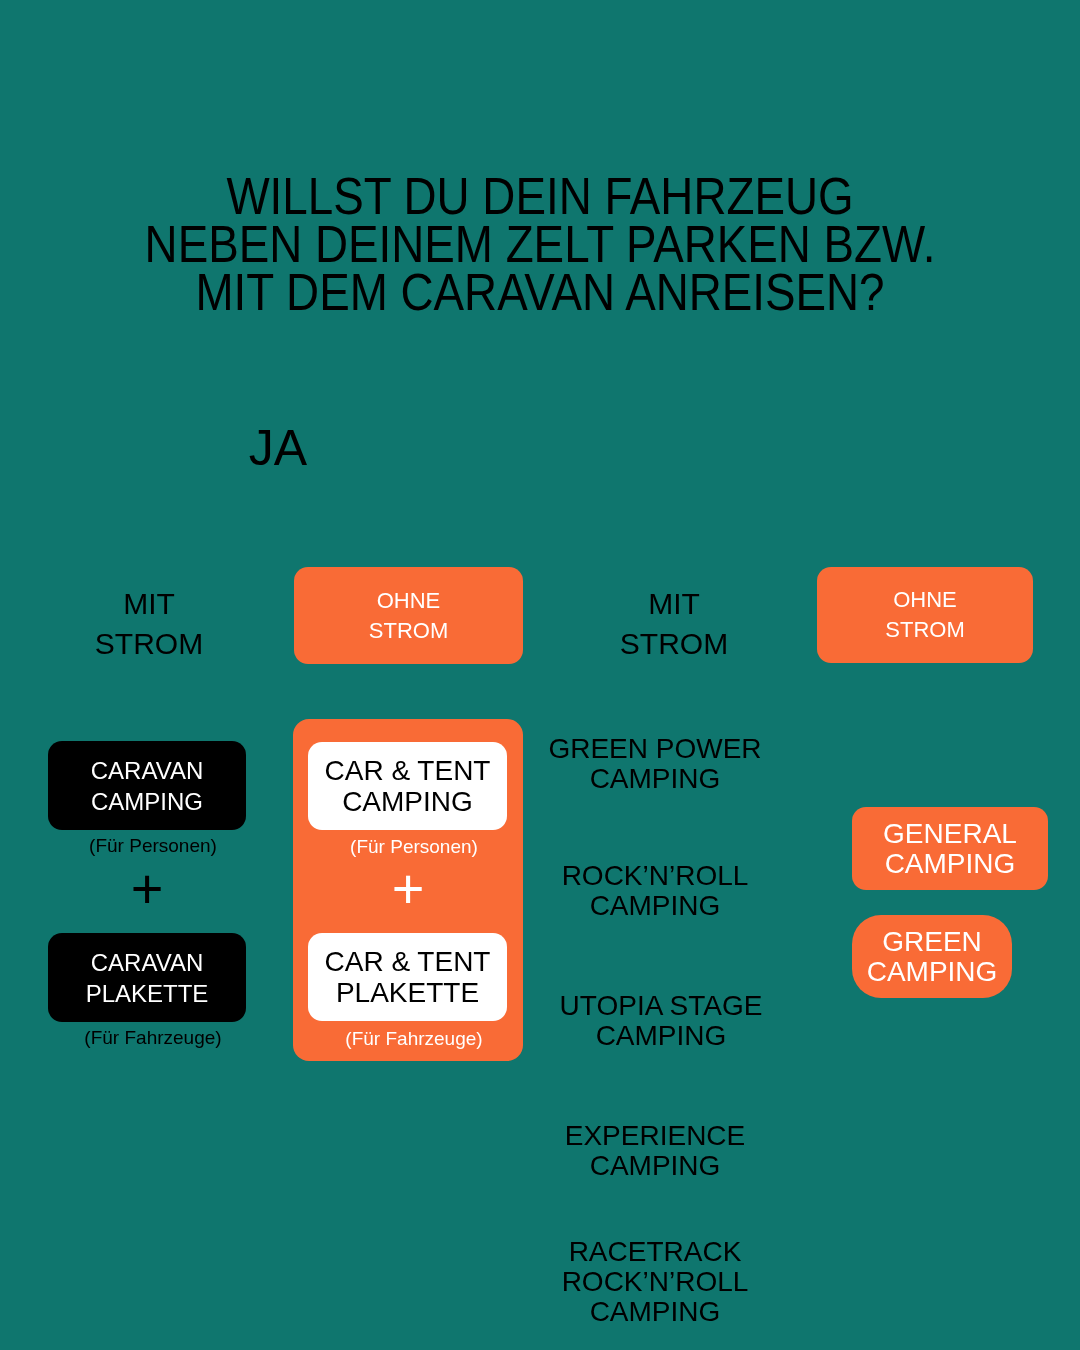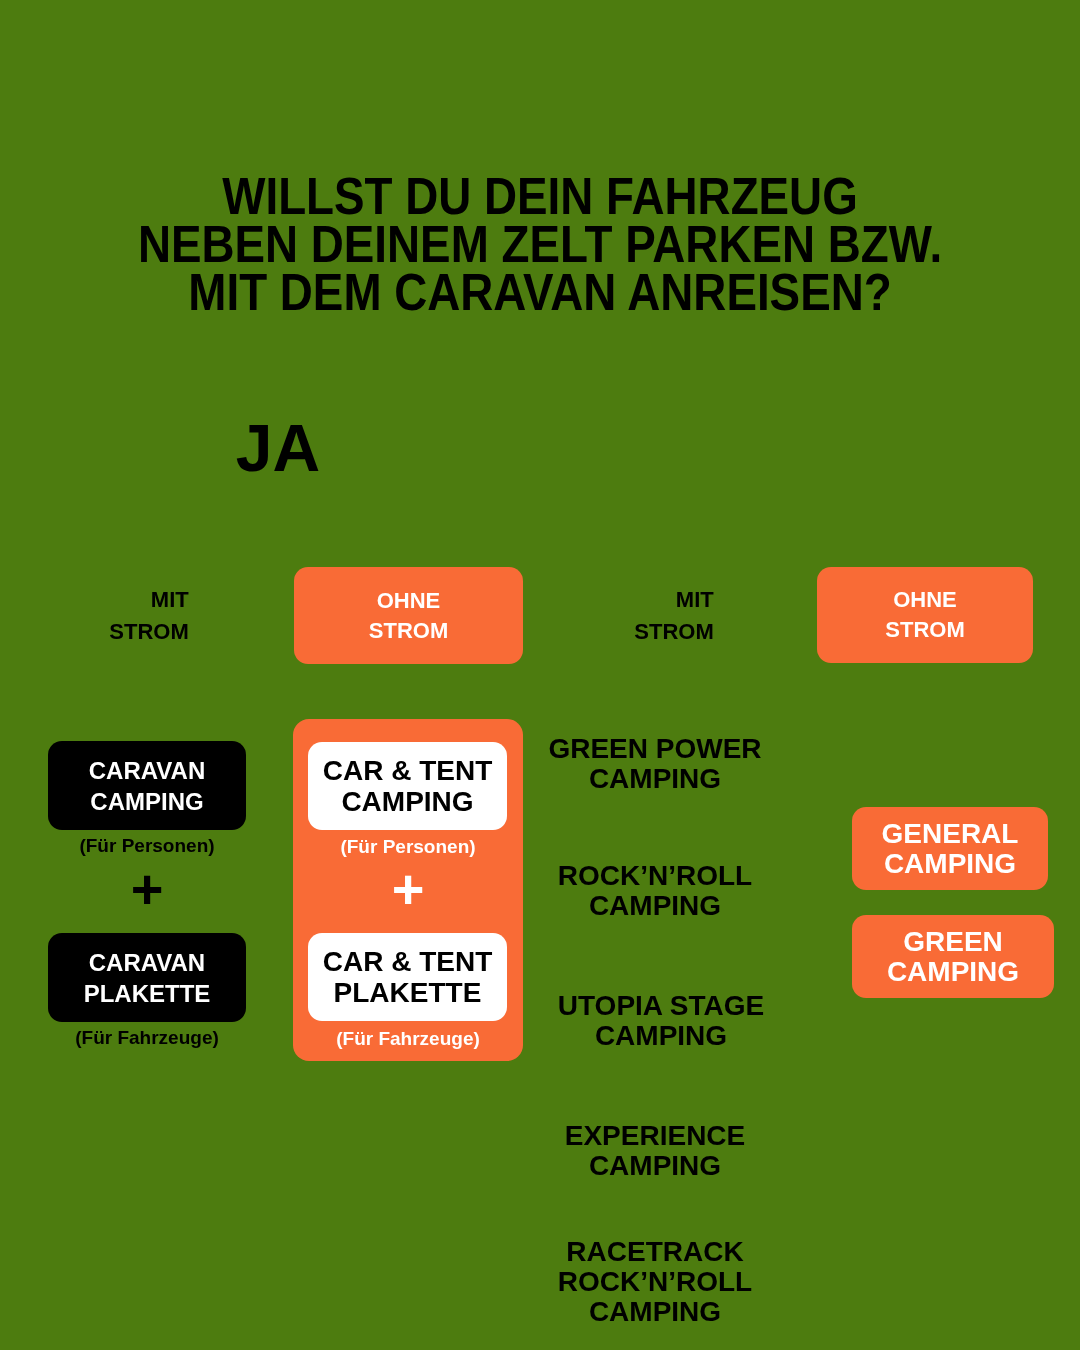--- a/index.html
+++ b/index.html
@@ -1,54 +1,54 @@
 <!DOCTYPE html>
 <html lang="de"><head>
 <meta charset="utf-8">
 <title>Camping Entscheidungsbaum</title>
 <style>
   html,body{margin:0;padding:0;background:#ffffff;}
   .canvas{
     position:relative;
     width:1080px;height:1350px;
-    background:#4d7c0f;
+    background:#0f766e;
     font-family:"Liberation Sans","DejaVu Sans",sans-serif;
-    font-weight:700;
+    font-weight:400;
     color:#000000;
     overflow:hidden;
   }
   .abs{position:absolute;}
   .pre{white-space:pre-line;}
   .ctr{transform:translateX(-50%);text-align:center;}
 
   .title{
     left:0;top:172px;width:1080px;
     font-size:52px;line-height:48px;
     text-align:center;
     transform:scaleX(0.88);
     transform-origin:540px top;
     letter-spacing:0px;
   }
   .answer{
-    top:422px;font-size:66px;line-height:53px;
+    top:422px;font-size:50px;line-height:53px;
   }
   .col-label{
-    font-size:22px;line-height:32px;text-align:right;
+    font-size:30px;line-height:40px;
   }
   .pill{
     display:flex;align-items:center;justify-content:center;
     text-align:center;white-space:pre-line;
     border-radius:14px;
     box-sizing:border-box;
   }
   .pill-orange{color:#ffffff;font-size:22px;line-height:30px;}
   .pill-black{background:#000000;color:#ffffff;font-size:24px;line-height:31px;}
   .pill-white{background:#ffffff;color:#000000;font-size:28px;line-height:31px;border-radius:14px;text-align:center;}
   .pill-sm{color:#ffffff;font-size:28px;line-height:30px;}
-  .caption{font-size:19px;line-height:19px;}
+  .caption{font-size:19px;line-height:19px;margin-left:6px;}
   .caption-white{color:#ffffff;}
   .plus{font-size:56px;line-height:46px;}
   .plus-white{color:#ffffff;}
   .panel{border-radius:16px;}
   .list-item{font-size:28px;line-height:30px;}
 </style>
 </head>
 <body>
 
 <div class="canvas">
@@ -100,16 +100,16 @@
   <div class="abs list-item ctr pre" style="left:661px;top:991px;">UTOPIA STAGE
 CAMPING</div>
   <div class="abs list-item ctr pre" style="left:655px;top:1121px;">EXPERIENCE
 CAMPING</div>
   <div class="abs list-item ctr pre" style="left:655px;top:1237px;">RACETRACK
 ROCK’N’ROLL
 CAMPING</div>
 
   <div class="abs pill pill-sm" style="left:852px;top:780px;width:196px;height:83px;background:#F96B36;margin-top:27px;">GENERAL
 CAMPING</div>
-  <div class="abs pill pill-sm" style="left:852px;top:915px;width:202px;height:83px;background:#F96B36;">GREEN
+  <div class="abs pill pill-sm" style="left:852px;top:915px;width:160px;height:83px;background:#F96B36;border-radius:29px;">GREEN
 CAMPING</div>
 
 </div>
 
 </body></html>

